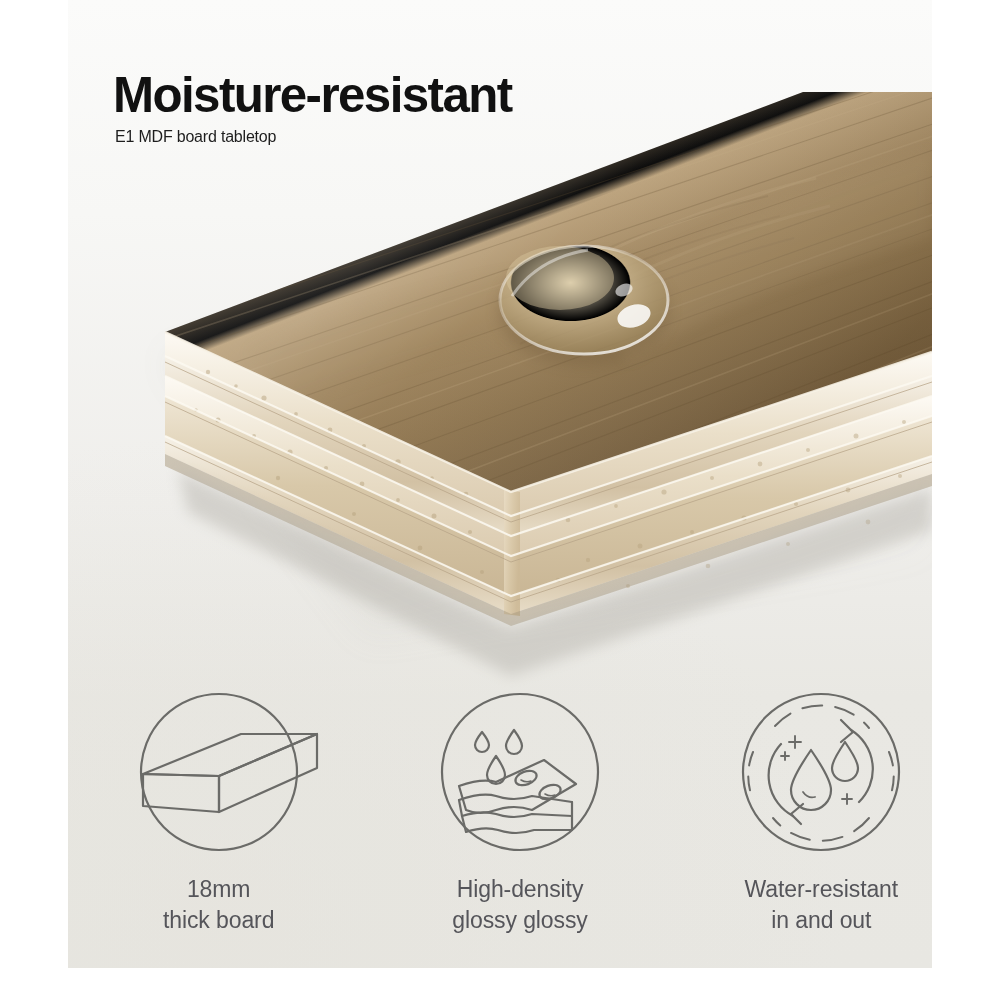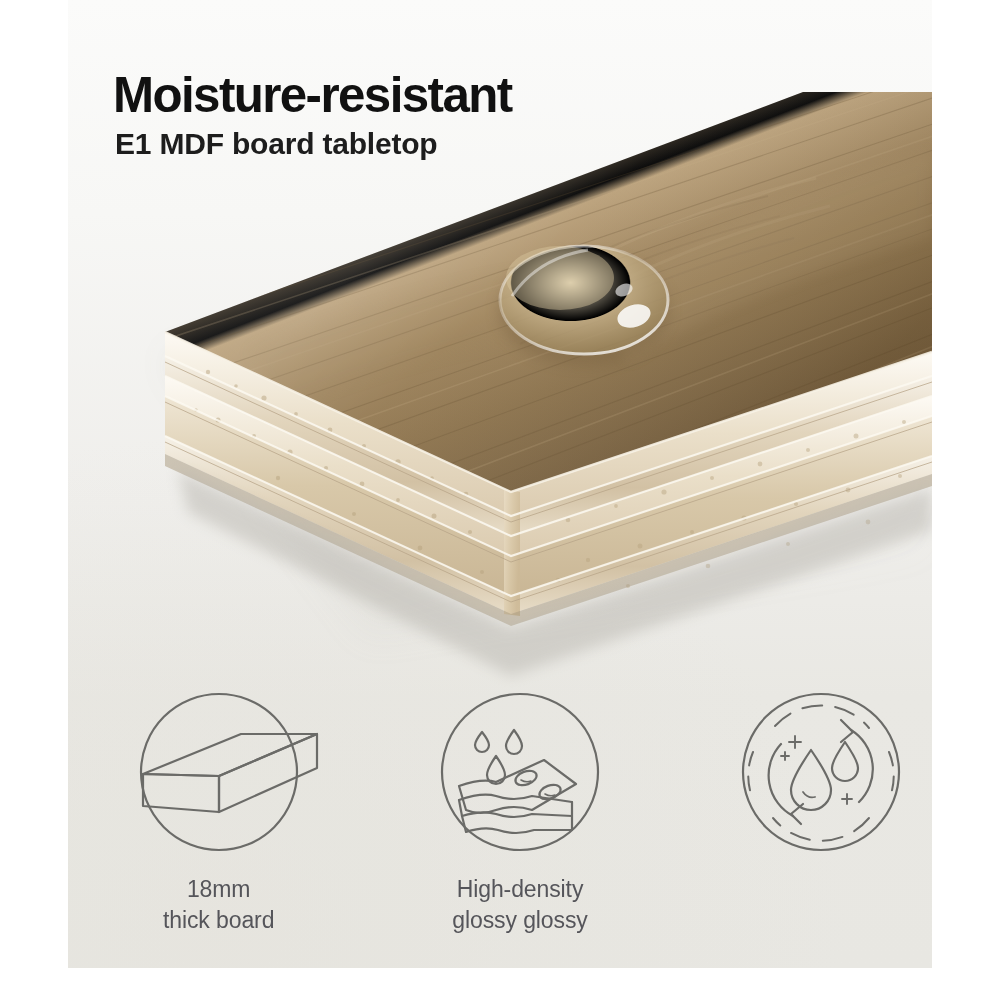--- a/index.html
+++ b/index.html
@@ -28,21 +28,21 @@
   
   .head-wrap{position:absolute;left:45px;top:30px;z-index:6;margin-top:40px;}
   #headline{
     font-size:50px;line-height:1.0;
     font-weight:700;letter-spacing:-1.6px;
     color:#111111;margin:0;white-space:nowrap;
     transform:scaleX(.985);transform-origin:left center;
   }
   #subtitle{
     margin:9px 0 0 2px;
-    font-size:30px;line-height:1.0;font-weight:700;
+    font-size:16px;line-height:1.0;font-weight:400;
     letter-spacing:-.2px;color:#1d1d1d;white-space:nowrap;
   }
 
   
   #board-photo{position:absolute;left:0;top:0;width:864px;height:700px;z-index:3;}
   #board-svg{position:absolute;left:0;top:0;}
 
   
   #features{
     position:absolute;left:0;top:690px;width:904px;height:270px;
@@ -365,17 +365,19 @@
               <path d="M 80,102 q 5,7 12,5" stroke-width="1.8"></path>
 
               <g stroke-width="1.9">
                 <path d="M 72,46 L 72,58 M 66,52 L 78,52"></path>
                 <path d="M 124,104 L 124,114 M 119,109 L 129,109"></path>
                 <path d="M 62,62 L 62,70 M 58,66 L 66,66"></path>
               </g>
             </g>
           </svg>
         </div>
+        <div class="cap">Water-resistant
+in and out</div>
       </div>
 
     </div>
   </div>
 </div>
 
 </body></html>

